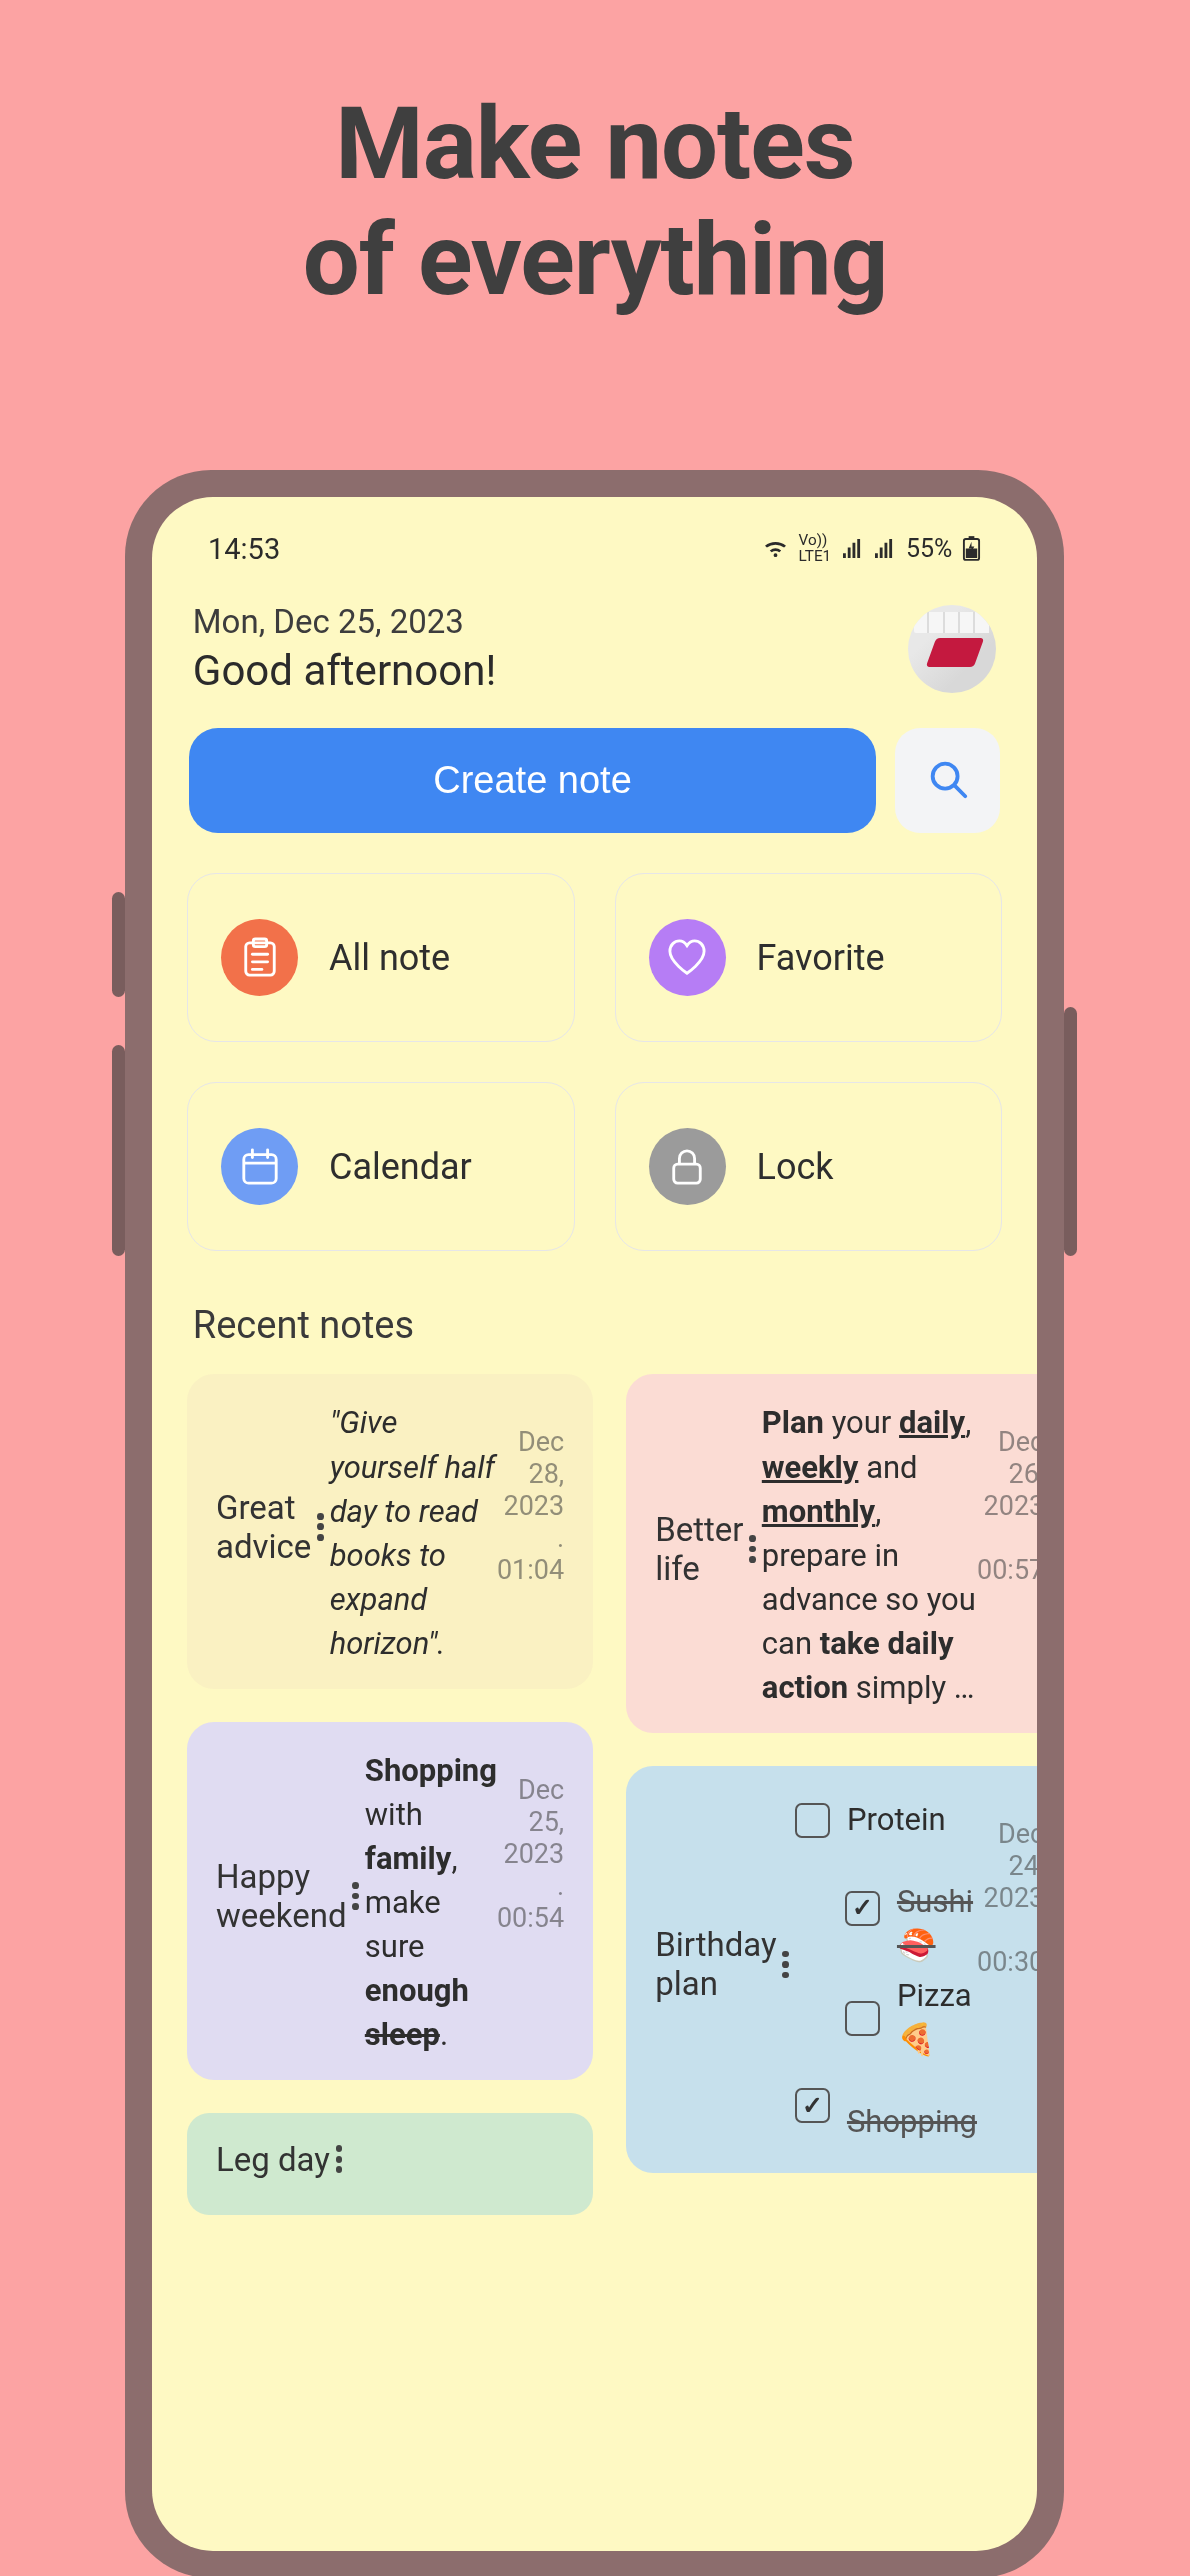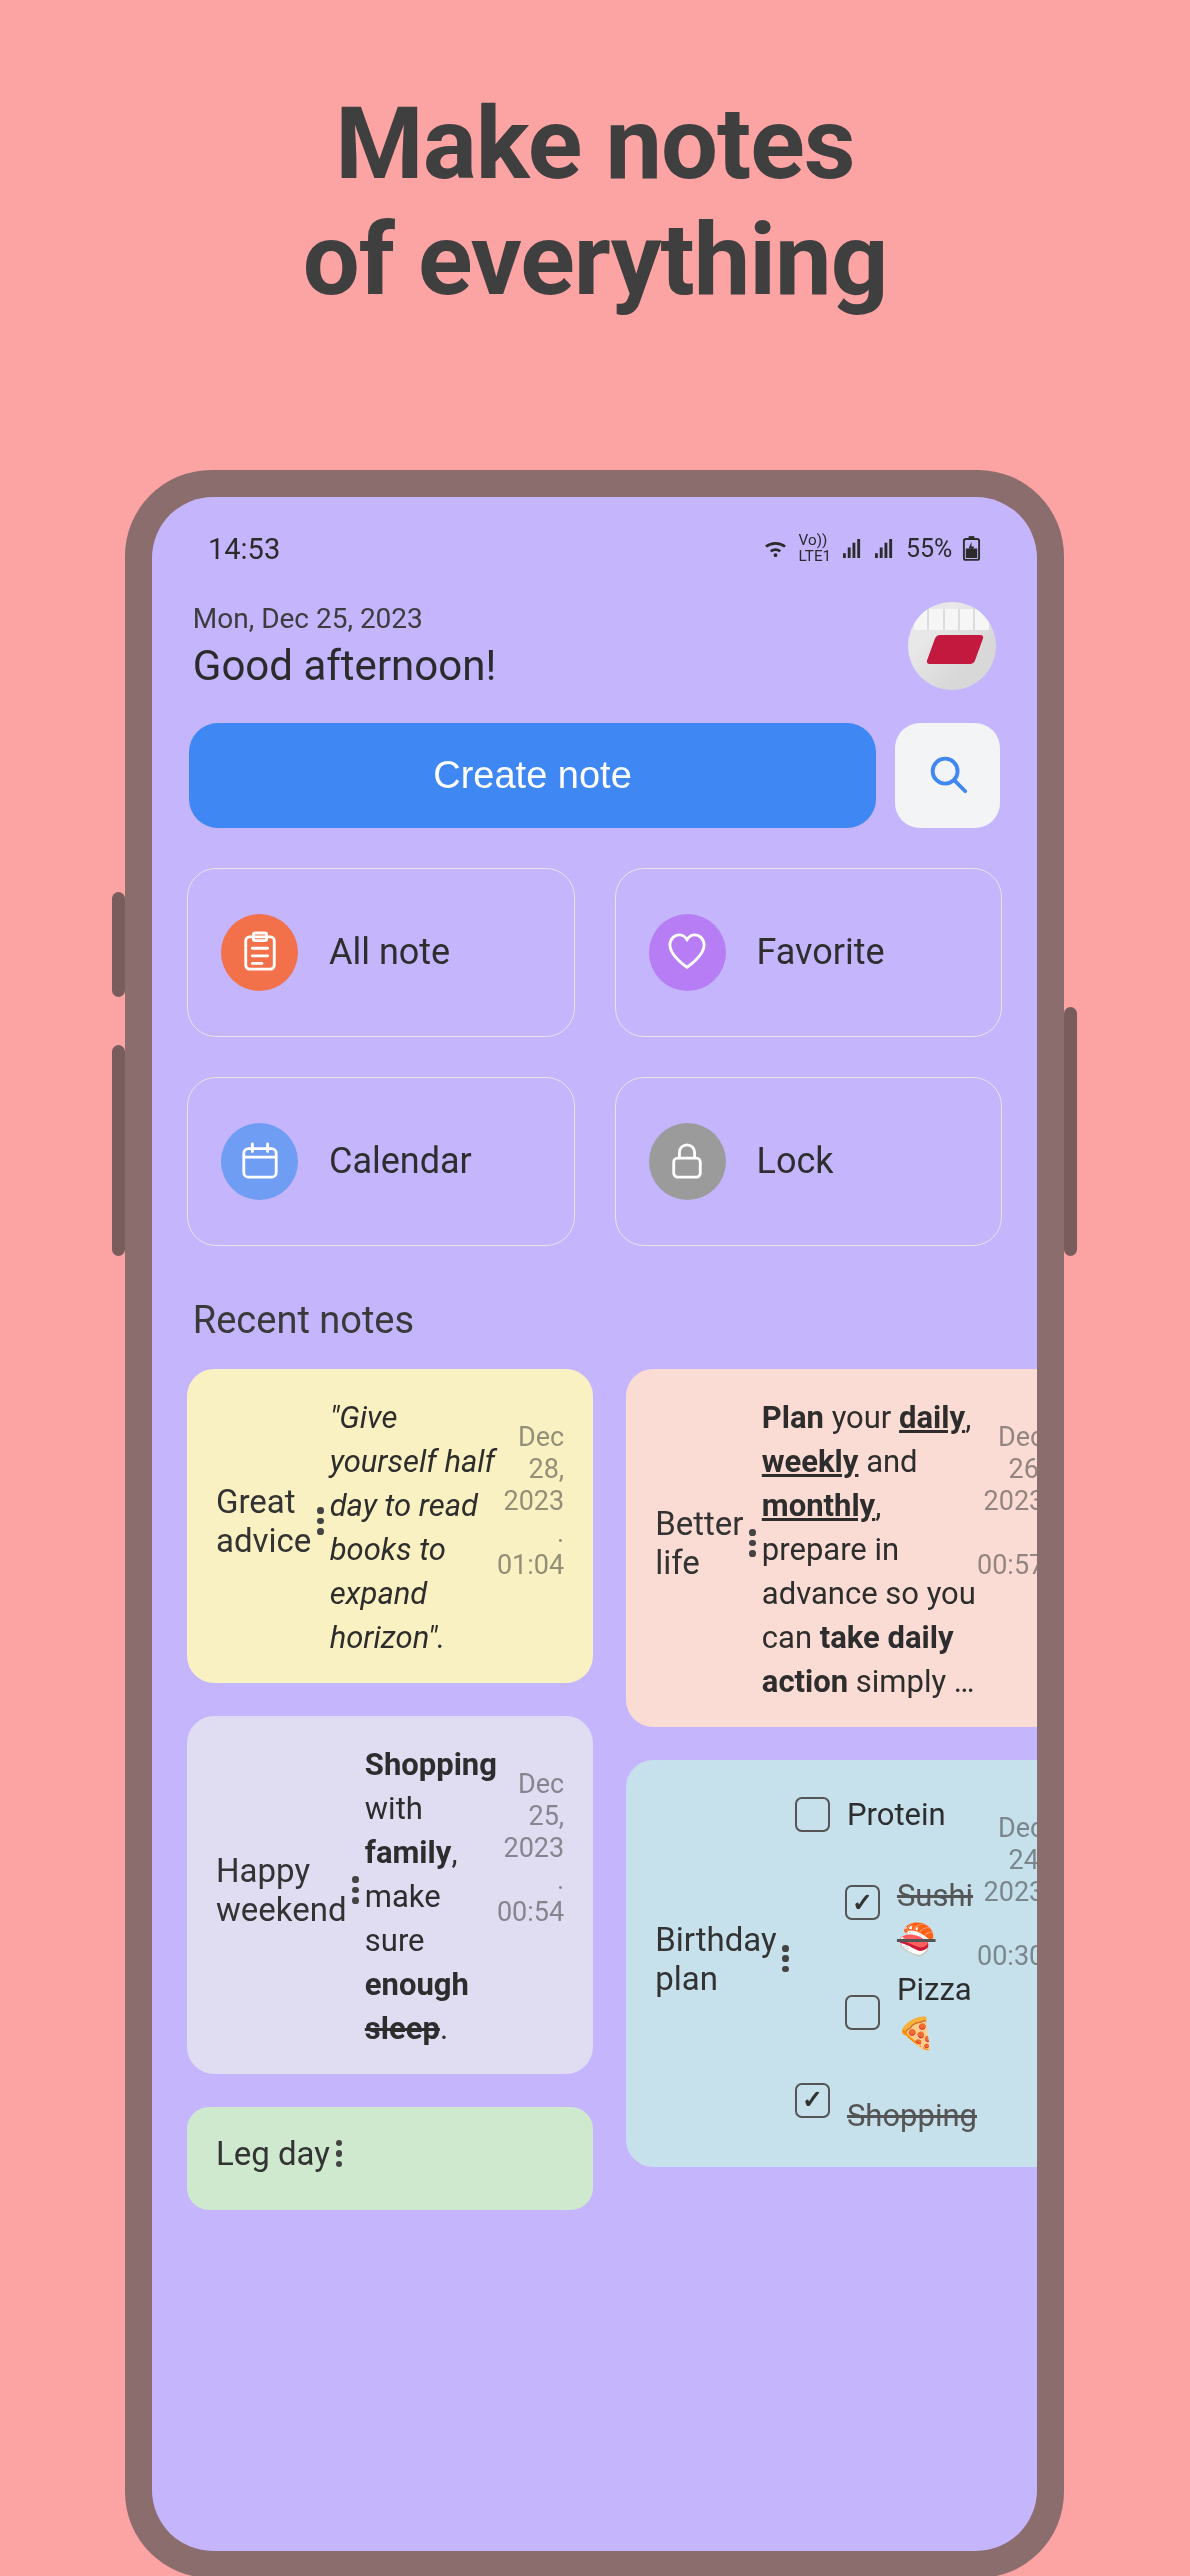--- a/index.html
+++ b/index.html
@@ -39,21 +39,21 @@
   }
   
   .side-btn { position:absolute; background:#795d5d; border-radius:9.6px; }
   .side-btn.b1 { left:-13.4px; top:422px; width:13.4px; height:105px; }
   .side-btn.b2 { left:-13.4px; top:575px; width:13.4px; height:211px; }
   .side-btn.b3 { right:-13.4px; top:537px; width:13.4px; height:249px; }
 
   .screen {
     width: 100%;
     height: 100%;
-    background: #c4b5fd;
+    background: #fef9c3;
     border-radius: 61px;
     overflow: hidden;
     padding: 27px 35px 0 35px;
     display: flex;
     flex-direction: column;
   }
 
   
   .status-bar {
     display:flex;
@@ -65,21 +65,21 @@
   }
   .status-right { display:flex; align-items:center; gap:9.6px; font-size:25px; }
   .status-right svg { display:block; }
 
   .header {
     padding: 19px 5.8px 33px 5.8px;
     display:flex;
     align-items:center;
     justify-content:space-between;
   }
-  .header-text .date { font-size: 28px; color:#3d3d3d; }
+  .header-text .date { font-size: 33px; color:#3d3d3d; }
   .header-text .greet { font-size: 42px; color:#2b2b2b; margin-top:5.8px; }
   .avatar {
     width:88px; height:88px; border-radius:50%;
     background: linear-gradient(135deg,#e8e8e8 30%, #d8d8d8 70%);
     position:relative; overflow:hidden;
     flex-shrink:0;
   }
   .avatar::after{
     content:""; position:absolute; left:23px; top:33px; width:48px; height:29px;
     background:#c4193f; transform:skew(-20deg); border-radius:3.8px;

